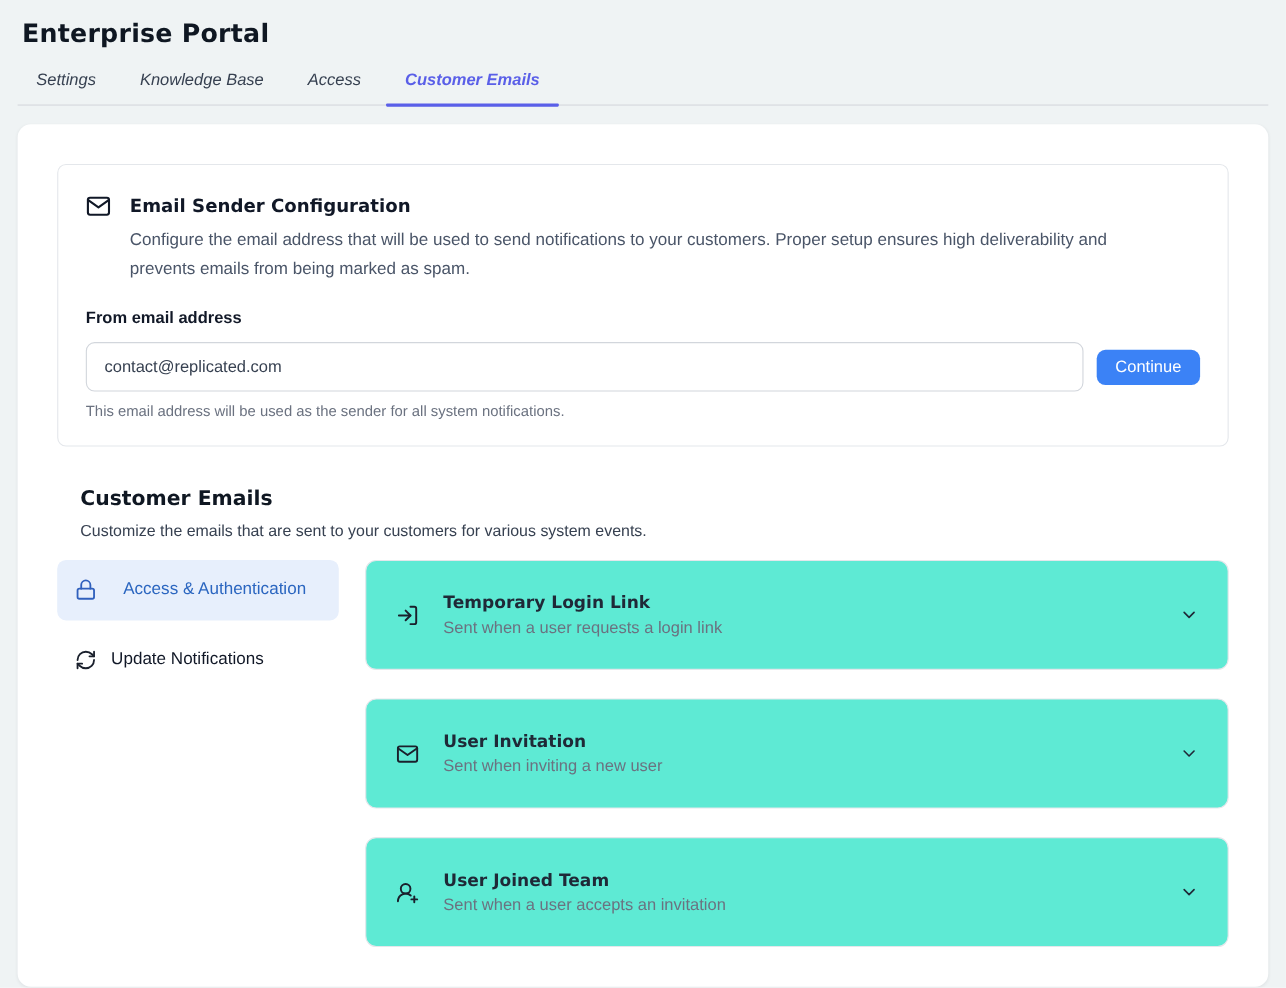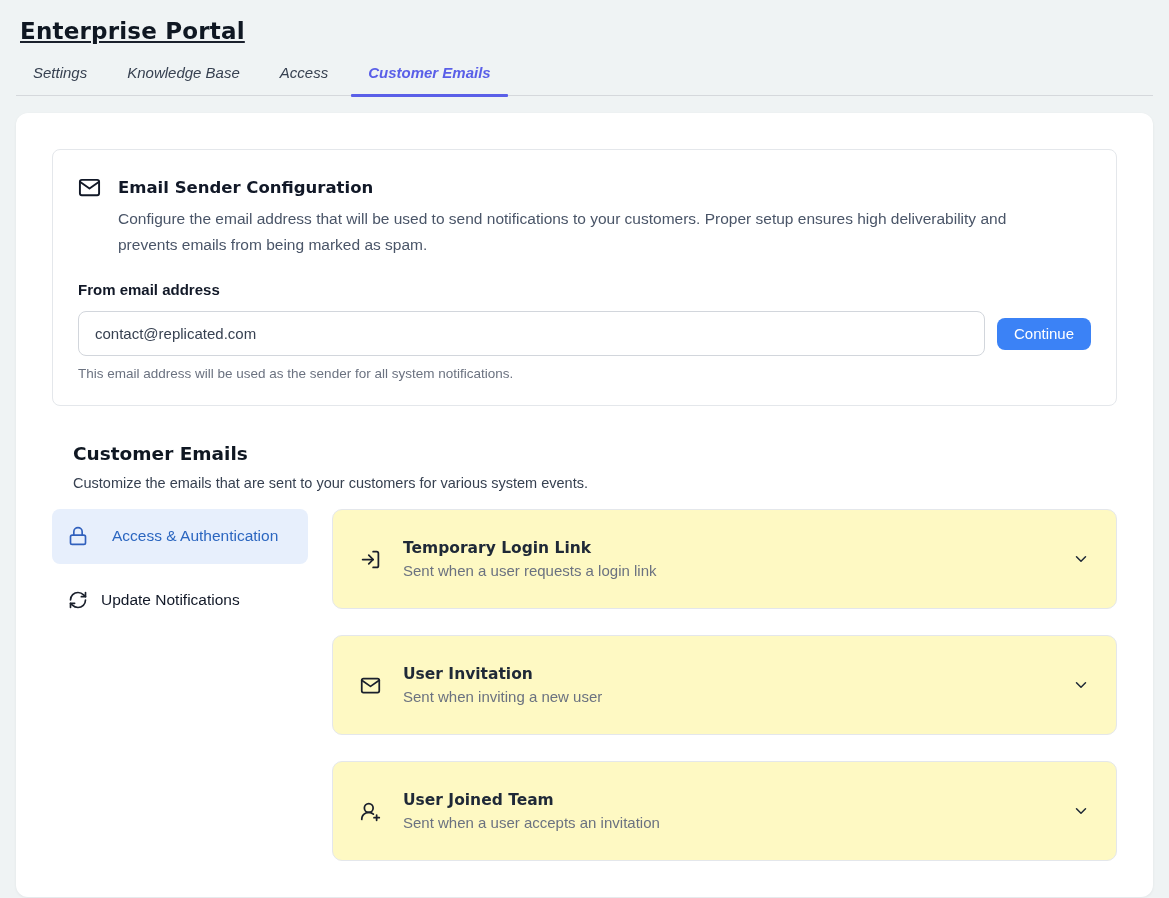--- a/index.html
+++ b/index.html
@@ -7,21 +7,21 @@
   body {
     height: 898px;
     background: #eff3f4;
     font-family: "Liberation Sans", sans-serif;
     color: #1a202c;
     overflow: hidden;
   }
   svg { display: block; }
 
   
-  .page-header { padding: 18px 20px 0 20px; text-decoration: underline; }
+  .page-header { padding: 18px 20px 0 20px; }
   .page-title {
     font-family: "DejaVu Sans", sans-serif;
     font-size: 23px;
     font-weight: 700;
     color: #0f1722;
     letter-spacing: 0.2px;
   }
 
   
   .tabs {
@@ -168,21 +168,21 @@
     gap: 24px;
   }
   .category.active .cat-icon { color: #3060bd; }
   .category + .category { margin-top: 9px; }
   .category .cat-label { line-height: 1.45; }
 
   
   .templates { flex: 1; display: flex; flex-direction: column; gap: 26px; }
   .template-card {
     height: 100px;
-    background: #fef9c3;
+    background: #5eead4;
     border: 1px solid #e4e7eb;
     border-radius: 10px;
     display: flex;
     align-items: center;
     padding: 0 26px 0 27px;
     cursor: pointer;
   }
   .template-card .tpl-icon { color: #1a202c; flex: 0 0 auto; }
   .tpl-text { margin-left: 22px; }
   .tpl-title {

